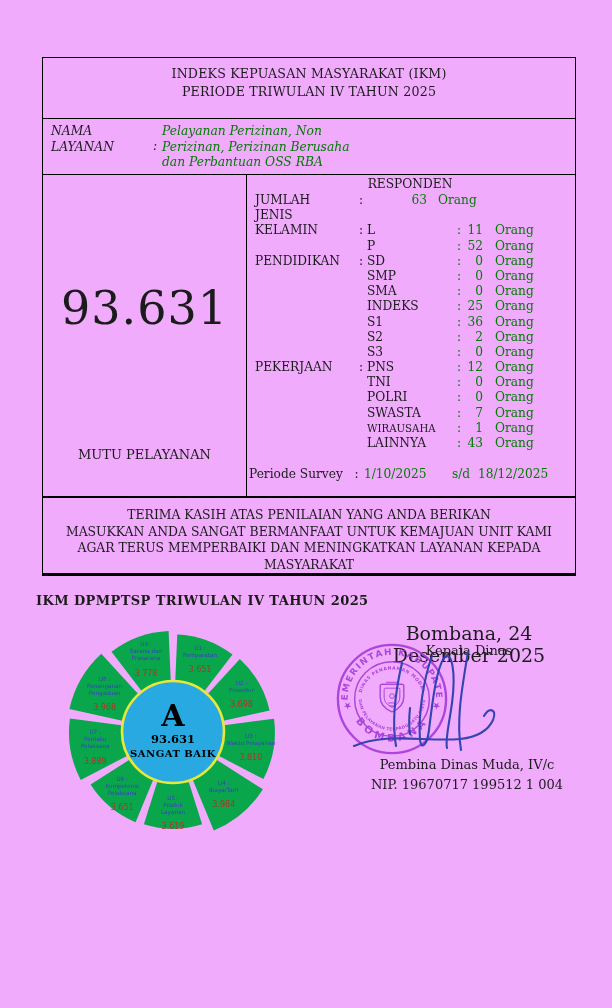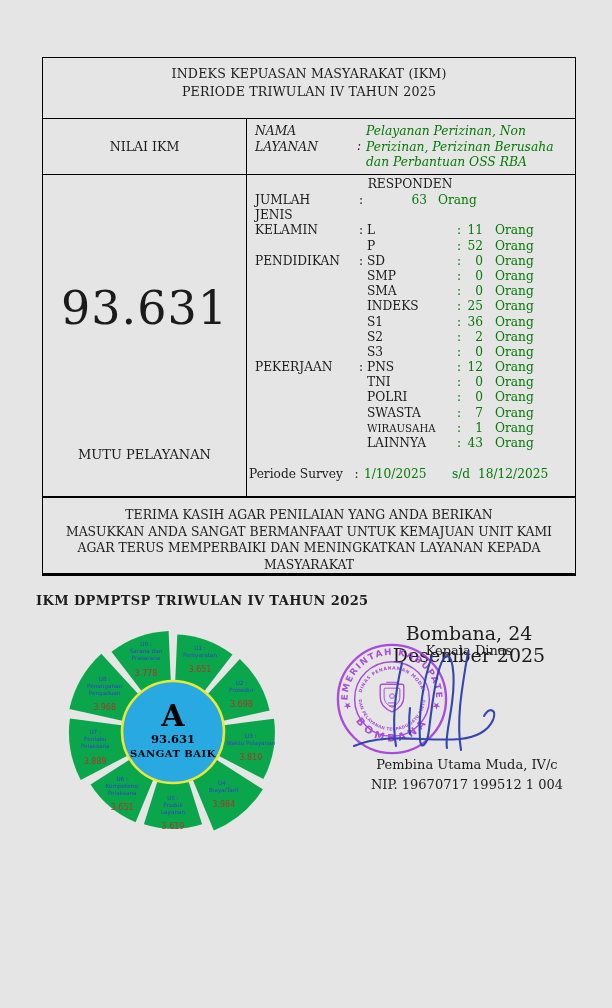--- a/index.html
+++ b/index.html
@@ -1,16 +1,16 @@
 <!DOCTYPE html>
 <html><head>
 <meta charset="utf-8">
 <style>
   html,body{margin:0;padding:0;background:#ffffff;}
-  .page{position:relative;width:612px;height:1008px;background:#e5e5e5;overflow:hidden;
+  .page{position:relative;width:612px;height:1008px;background:#f0abfc;overflow:hidden;
         font-family:"DejaVu Serif","Liberation Serif",serif;color:#1b1b1b;}
   
   .doc-table{position:absolute;left:42px;top:57px;width:534px;height:519px;box-sizing:border-box;
              border:1.5px solid #000;border-bottom-width:3px;display:flex;flex-direction:column;}
   .tbl-header{height:62px;box-sizing:border-box;border-bottom:1px solid #000;text-align:center;
               padding-top:7px;font-size:12.6px;line-height:17.5px;letter-spacing:.2px;}
   .tbl-row2{display:flex;height:56px;box-sizing:border-box;border-bottom:1px solid #000;}
   .cell-nilai{width:204px;box-sizing:border-box;border-right:1px solid #000;display:flex;
               align-items:center;justify-content:center;font-size:12.6px;}
   .cell-nama{flex:1;display:flex;padding:5px 6px 4px 8px;font-size:12.3px;line-height:15.5px;font-style:italic;}
@@ -62,21 +62,20 @@
 
 <div class="page">
 
   <div class="doc-table">
     <div class="tbl-header">
       <div>INDEKS KEPUASAN MASYARAKAT (IKM)</div>
       <div>PERIODE TRIWULAN IV TAHUN 2025</div>
     </div>
 
     <div class="tbl-row2">
-      <div class="cell-nilai">NILAI IKM</div>
       <div class="cell-nama">
         <div class="nama-label">
           <div>NAMA</div>
           <div>LAYANAN</div>
         </div>
         <div class="nama-colon">:</div>
         <div class="nama-value">Pelayanan Perizinan, Non Perizinan, Perizinan Berusaha dan Perbantuan OSS RBA</div>
       </div>
     </div>
 
@@ -211,21 +210,21 @@
           <span class="p-label">Periode Survey</span>
           <span class="p-colon">:</span>
           <span class="p-from">1/10/2025</span>
           <span class="p-sd">s/d</span>
           <span class="p-to">18/12/2025</span>
         </div>
       </div>
     </div>
 
     <div class="tbl-footer">
-      <div>TERIMA KASIH AGAR PENILAIAN YANG ANDA BERIKAN</div>
+      <div>TERIMA KASIH ATAS PENILAIAN YANG ANDA BERIKAN</div>
       <div>MASUKKAN ANDA SANGAT BERMANFAAT UNTUK KEMAJUAN UNIT KAMI</div>
       <div>AGAR TERUS MEMPERBAIKI DAN MENINGKATKAN LAYANAN KEPADA MASYARAKAT</div>
     </div>
   </div>
 
   <div class="chart-heading">IKM DPMPTSP TRIWULAN IV TAHUN 2025</div>
 
   <div class="rose-wrap">
     <svg id="rose-chart" class="chart-font" width="220" height="222" viewBox="0 0 220 222">
         <path d="M 110,111 L 114.3,13.4 A 97.7,97.7 0 0 1 169.5,33.5 Z" fill="#0aa64c"></path>
@@ -248,21 +247,21 @@
         <text x="83.0" text-anchor="middle" font-size="5.7" fill="#3c3ccd"><tspan x="83.0" y="25.4">U9 :</tspan><tspan x="83.0" y="32.3">Sarana dan</tspan><tspan x="83.0" y="39.2">Prasarana</tspan><tspan x="83.0" y="54.6" font-size="8" fill="#b33226">3.778</tspan></text>
         <circle cx="110" cy="111" r="51" fill="#29a9e1" stroke="#e8e838" stroke-width="2.6"></circle>
         <text x="110" y="105" text-anchor="middle" font-size="30" font-weight="bold" fill="#000000" font-family="DejaVu Serif, serif" letter-spacing="0">A</text>
         <text x="110" y="122" text-anchor="middle" font-size="11.5" font-weight="bold" fill="#000000" font-family="DejaVu Serif, serif" letter-spacing="0">93.631</text>
         <text x="110" y="136" text-anchor="middle" font-size="10" font-weight="bold" fill="#000000" font-family="DejaVu Serif, serif" letter-spacing="0.5">SANGAT BAIK</text>
       </svg>
   </div>
 
   <div class="sig-place">Bombana, 24 Desember 2025</div>
   <div class="sig-title">Kepala Dinas</div>
-  <div class="sig-rank">Pembina Utama Muda, IV/c</div>
+  <div class="sig-rank">Pembina Dinas Muda, IV/c</div>
   <div class="sig-nip">NIP. 19670717 199512 1 004</div>
 
   <div class="stamp-wrap">
     <svg width="116" height="116" viewBox="0 0 118 118">
       <g stroke="#a238d8" fill="none">
         <circle cx="59" cy="59" r="55" stroke-width="2.4"></circle>
         <circle cx="59" cy="59" r="38" stroke-width="1.5"></circle>
       </g>
       <defs>
         <path id="arcTop" d="M 14,59 A 45,45 0 0 1 104,59"></path>

